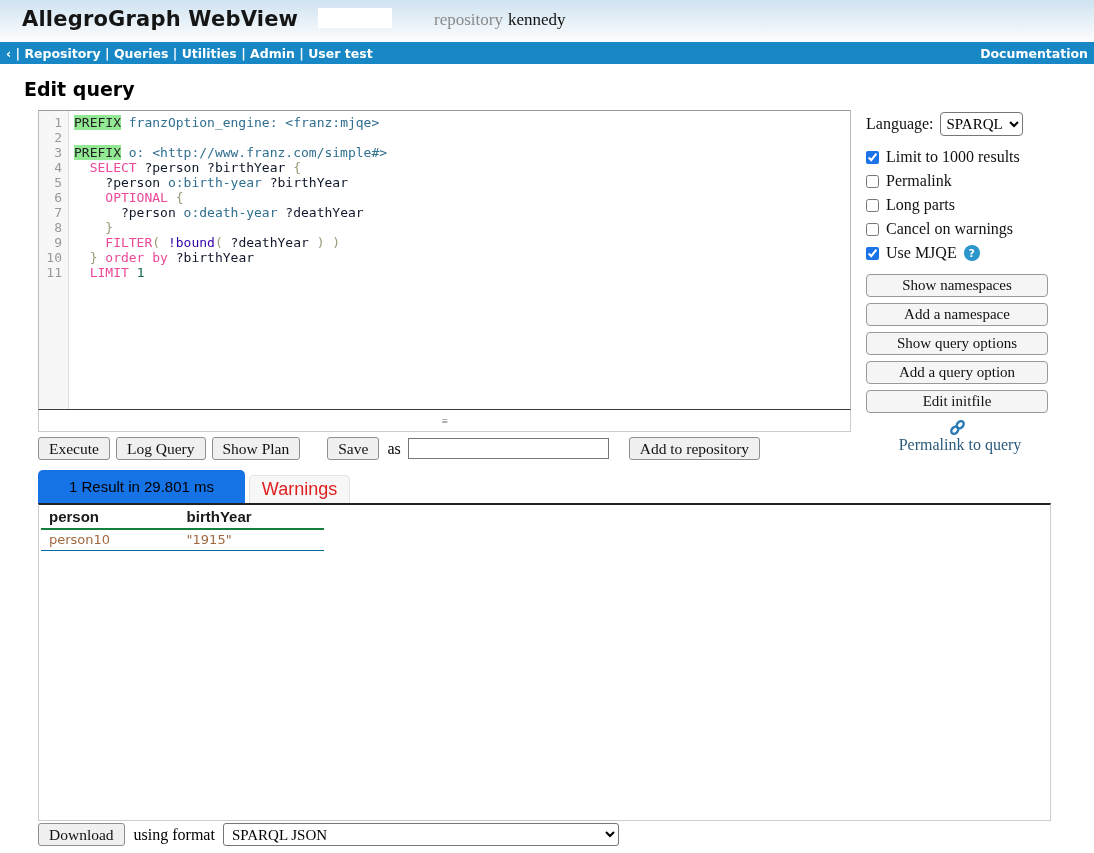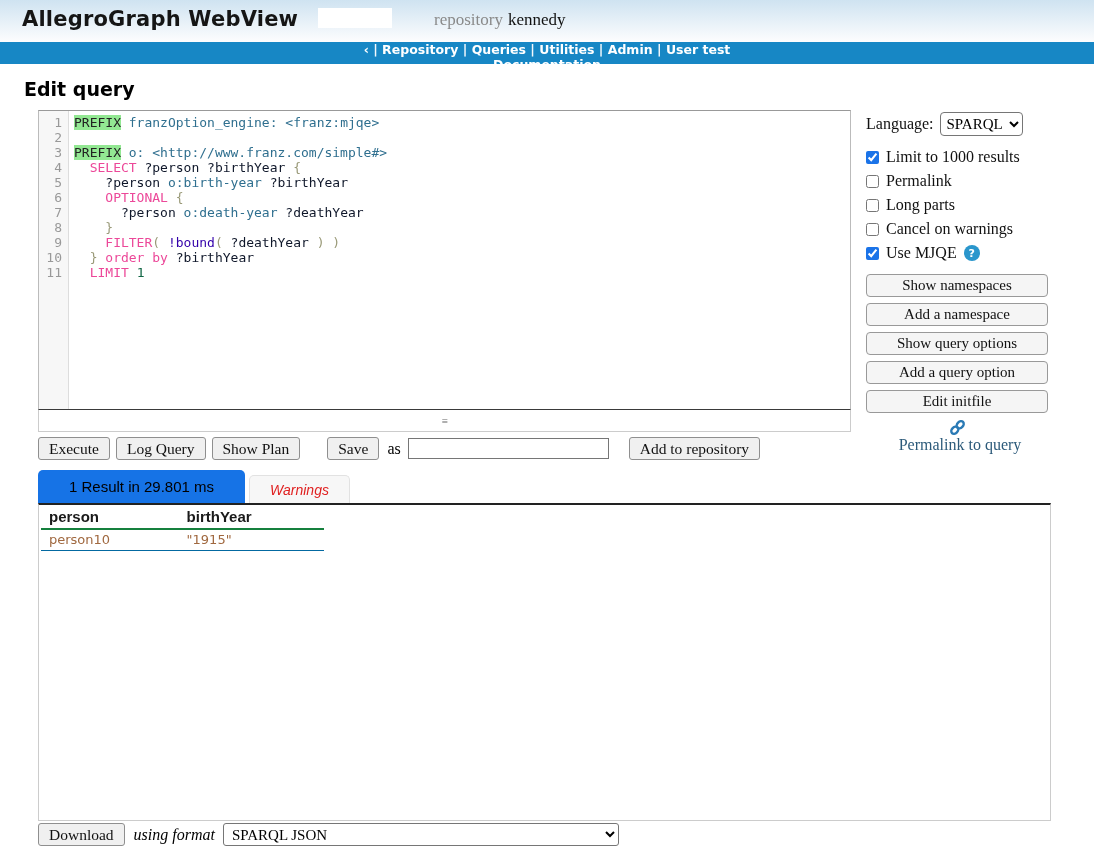--- a/index.html
+++ b/index.html
@@ -12,21 +12,21 @@
   .app-title { position:absolute; left:22px; top:7px; font-family:"DejaVu Sans", sans-serif;
                font-size:21px; font-weight:bold; color:#151515; letter-spacing:.2px; }
   .logo-box { position:absolute; left:318px; top:8px; width:74px; height:20px; background:#fff; }
   .repo-line { position:absolute; left:434px; top:10px; font-size:17px; }
   .repo-label { color:#8a8a8a; }
   .repo-name { color:#111; margin-left:5px; }
 
   
   .navbar { position:absolute; left:0; top:42px; width:1094px; height:22px; background:#1787c5;
             color:#fff; font-family:"DejaVu Sans", sans-serif; font-size:12.5px; font-weight:bold;
-            display:flex; align-items:center; justify-content:space-between; padding:0 6px;flex-direction:column; }
+            display:flex; align-items:center; justify-content:space-between; padding:0 6px; }
   .nav-left { white-space:nowrap; }
   .nav-item { cursor:pointer; }
   .nav-sep { opacity:.95; }
   .nav-doc { cursor:pointer; }
 
   
   .page-heading { position:absolute; left:24px; top:78px; font-family:"DejaVu Sans", sans-serif;
                   font-size:19px; font-weight:bold; color:#000; }
 
   
@@ -60,37 +60,37 @@
   .as-label { margin:0 7px 0 8px; font-size:16px; }
   .save-input { width:201px; height:21px; border:1px solid #767676; font-size:14px; padding:0 4px; }
   .add-repo { margin-left:20px; }
 
   
   .tabs { position:absolute; left:38px; top:470px; display:flex; align-items:flex-end;
           font-family:"Liberation Sans", sans-serif; }
   .tab-active { width:207px; height:33px; background:#1673e6; color:#000000; font-size:15px;
                 border-radius:5px 5px 0 0; display:flex; align-items:center; justify-content:center;
                 cursor:pointer; }
-  .tab-warn { width:101px; height:28px; background:#f7f7f7; color:#e02020; font-size:14px;
+  .tab-warn { width:101px; height:28px; background:#f7f7f7; color:#e02020; font-size:18px;
               border:1px solid #e2e2e2; border-bottom:none; border-radius:5px 5px 0 0; margin-left:4px;
-              display:flex; align-items:center; justify-content:center; cursor:pointer;font-style:italic; }
+              display:flex; align-items:center; justify-content:center; cursor:pointer; }
 
   
   .results-panel { position:absolute; left:38px; top:503px; width:1013px; height:318px;
                    border:1px solid #ccc; border-top:2px solid #222; background:#fff; }
   .results-table { border-collapse:collapse; margin:0 0 0 2px; width:283px;
                    font-family:"Liberation Sans", sans-serif; }
   .results-table th { text-align:left; font-size:15px; font-weight:bold; color:#1a1a1a;
                       padding:3px 0 3px 8px; border-bottom:2px solid #15803d; }
   .results-table td { font-family:"DejaVu Sans", sans-serif; font-size:13px; color:#a0683f;
                       padding:2px 0 3px 8px; border-bottom:1px solid #0369a1; cursor:pointer; }
 
   
   .download-row { position:absolute; left:38px; top:823px; display:flex; align-items:center; }
-  .download-label { margin:0 8px 0 9px; font-size:16px;font-style:italic; }
+  .download-label { margin:0 8px 0 9px; font-size:16px; }
   .format-select { width:396px; height:23px; font-family:"Liberation Serif", serif; font-size:15px;
                    border:1px solid #767676; border-radius:3px; background:#fff; padding-left:4px; }
 
   
   .sidebar { position:absolute; left:866px; top:112px; width:182px; font-size:16px; color:#111; }
   .lang-row { display:flex; align-items:center; margin-bottom:9px; }
   .lang-select { margin-left:6px; height:24px; font-family:"Liberation Serif", serif; font-size:15px;
                  border:1px solid #767676; border-radius:4px; background:#fff; padding:0 2px; }
   .cb-row { display:flex; align-items:center; height:24px; cursor:pointer; }
   .cb-row input { width:13px; height:13px; accent-color:#1a73e8; margin-right:7px; cursor:pointer; }

